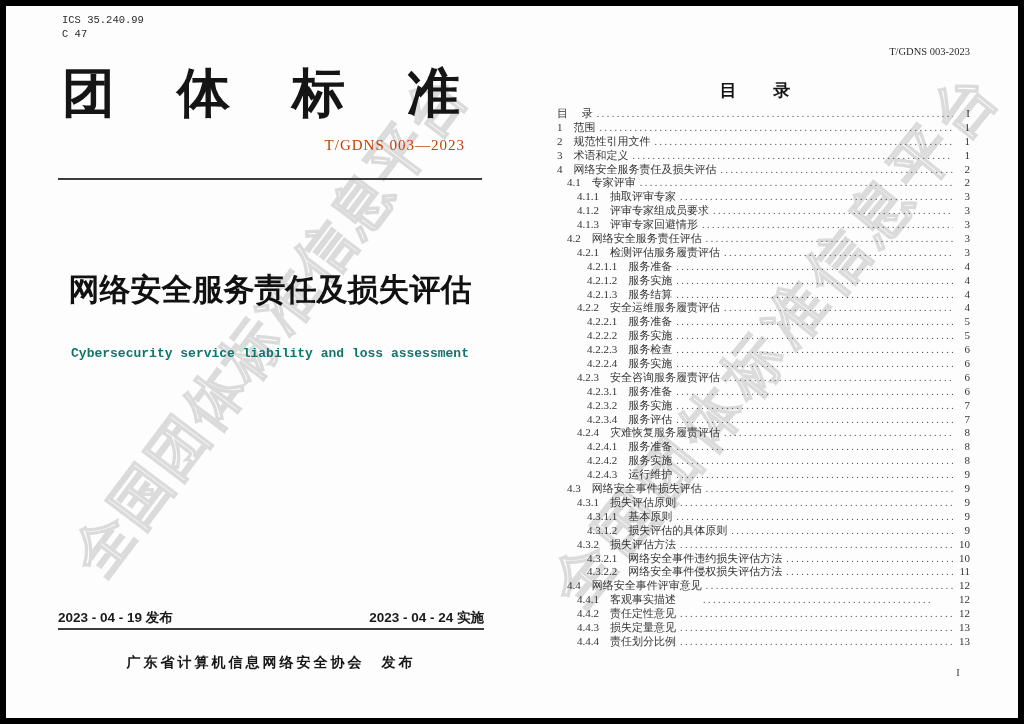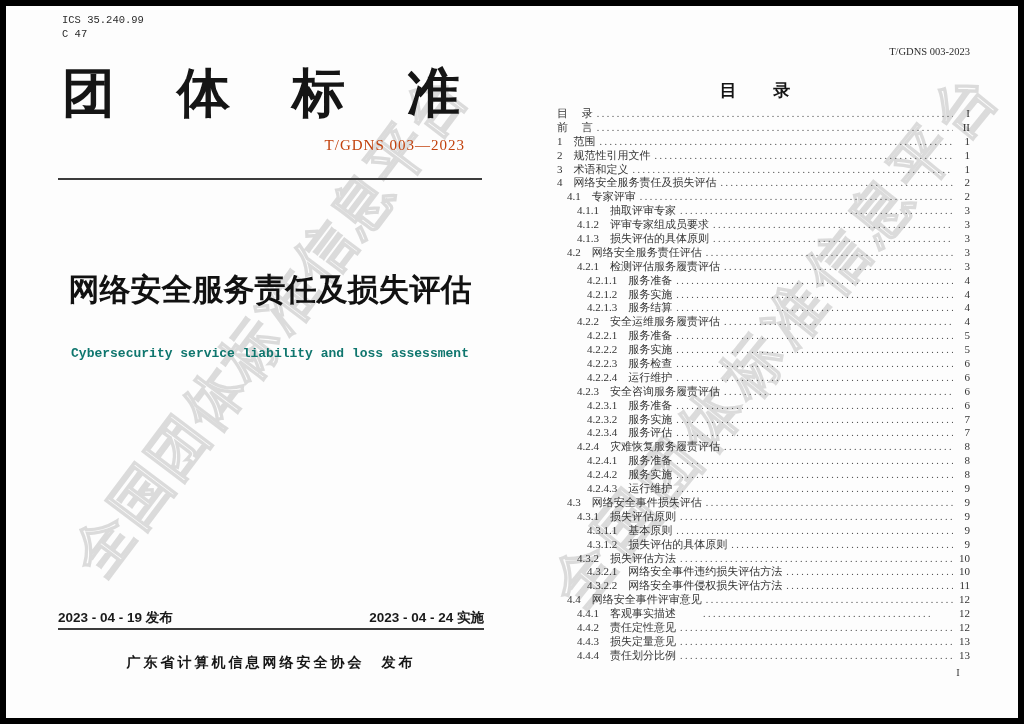--- a/index.html
+++ b/index.html
@@ -118,25 +118,20 @@
     <div class="abs z1 toc-title">目 录</div>
 
     <div class="abs z1 toc-list">
 
         <div class="toc-row" style="padding-left: 0px;">
           <span class="toc-label">目　 录</span>
           <span class="toc-dots"></span>
           <span class="toc-page-num">I</span>
         </div>
 
-        <div class="toc-row" style="padding-left: 0px;">
-          <span class="toc-label">前　 言</span>
-          <span class="toc-dots"></span>
-          <span class="toc-page-num">II</span>
-        </div>
 
         <div class="toc-row" style="padding-left: 0px;">
           <span class="toc-label">1　范围</span>
           <span class="toc-dots"></span>
           <span class="toc-page-num">1</span>
         </div>
 
         <div class="toc-row" style="padding-left: 0px;">
           <span class="toc-label">2　规范性引用文件</span>
           <span class="toc-dots"></span>
@@ -167,21 +162,21 @@
           <span class="toc-page-num">3</span>
         </div>
 
         <div class="toc-row" style="padding-left: 20px;">
           <span class="toc-label">4.1.2　评审专家组成员要求</span>
           <span class="toc-dots"></span>
           <span class="toc-page-num">3</span>
         </div>
 
         <div class="toc-row" style="padding-left: 20px;">
-          <span class="toc-label">4.1.3　损失评估的具体原则</span>
+          <span class="toc-label">4.1.3　评审专家回避情形</span>
           <span class="toc-dots"></span>
           <span class="toc-page-num">3</span>
         </div>
 
         <div class="toc-row" style="padding-left: 10px;">
           <span class="toc-label">4.2　网络安全服务责任评估</span>
           <span class="toc-dots"></span>
           <span class="toc-page-num">3</span>
         </div>
 
@@ -227,21 +222,21 @@
           <span class="toc-page-num">5</span>
         </div>
 
         <div class="toc-row" style="padding-left: 30px;">
           <span class="toc-label">4.2.2.3　服务检查</span>
           <span class="toc-dots"></span>
           <span class="toc-page-num">6</span>
         </div>
 
         <div class="toc-row" style="padding-left: 30px;">
-          <span class="toc-label">4.2.2.4　运行维护</span>
+          <span class="toc-label">4.2.2.4　服务实施</span>
           <span class="toc-dots"></span>
           <span class="toc-page-num">6</span>
         </div>
 
         <div class="toc-row" style="padding-left: 20px;">
           <span class="toc-label">4.2.3　安全咨询服务履责评估</span>
           <span class="toc-dots"></span>
           <span class="toc-page-num">6</span>
         </div>
 

